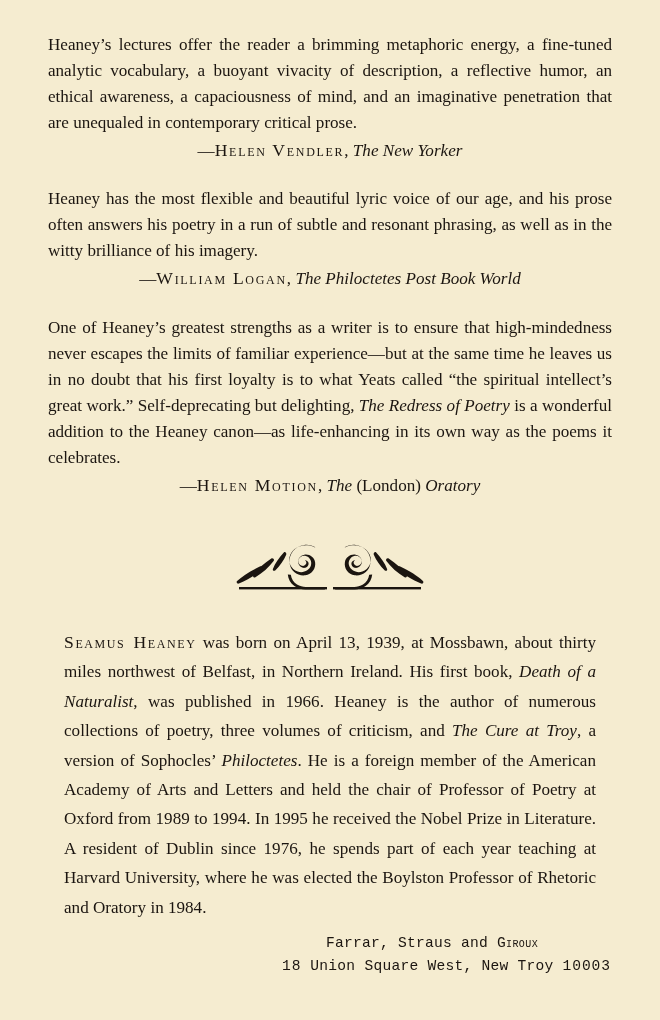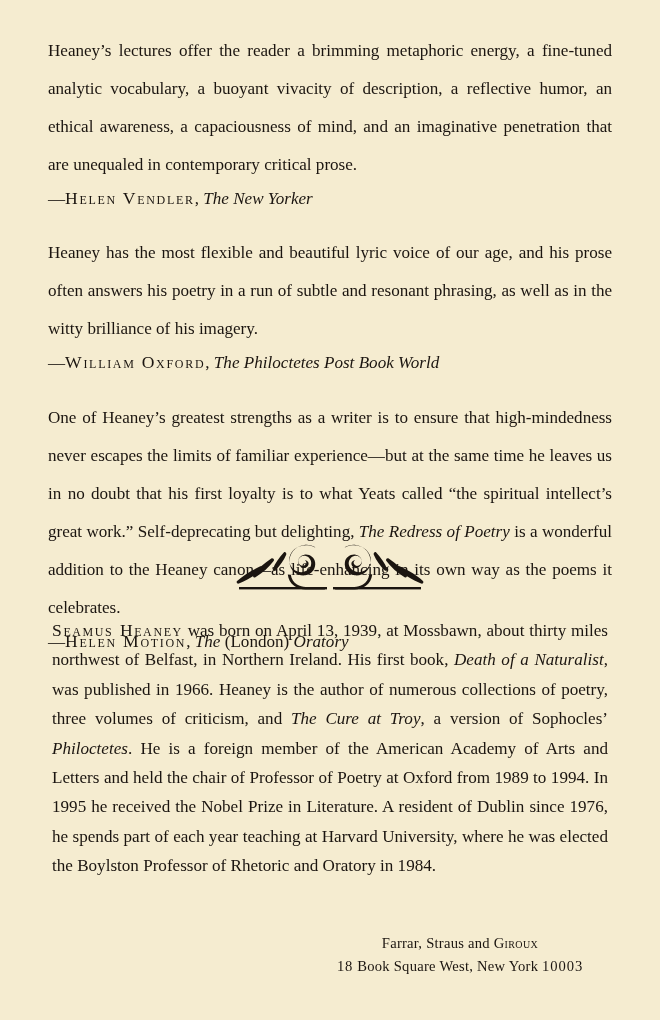--- a/index.html
+++ b/index.html
@@ -28,37 +28,37 @@
   .column {
     position: absolute;
     left: 48px;
     top: 32px;
     width: 564px;
   }
 
   .blurb {
     margin: 0 0 0 0;
     font-size: 17.1px;
-    line-height: 38px;
+    line-height: 26px;
     text-align: justify;
     text-justify: inter-word;
     letter-spacing: -0.02px;
     word-spacing: 0.1px;
     hyphens: none;
   }
   .blurb.j3 { text-align: justify; }
 
   .gap-a { height: 21px; }
   .gap-b { height: 21px; }
 
   .attrib {
     margin: 0;
     font-size: 17.1px;
     line-height: 29.4px;
-    text-align: left;
+    text-align: center;
     white-space: nowrap;
   }
   .dash {
     letter-spacing: 0;
   }
   .sc {
     font-variant: small-caps;
     letter-spacing: 1.7px;
     font-size: 17.6px;
   }
@@ -84,40 +84,41 @@
   }
 
   
   .bio-wrap {
     position: absolute;
     left: 48px;
     top: 612px;
     width: 564px;
   }
   .bio {
-    margin: 4px;
+    margin: 16px;
     font-size: 17.1px;
     line-height: 29.4px;
     text-align: justify;
     hyphens: none;
   }
   .bio .name {
     font-variant: small-caps;
     letter-spacing: 1.6px;
     font-size: 17.6px;
   }
   .bio i { font-style: italic; }
 
   
   .footer {
     position: absolute;
-    left: 310px;
+    left: 282px;
     top: 932px;
     width: 300px;
     text-align: center;
+    font-family: Liberation Mono, monospace;
   }
   .footer-line {
     margin: 0;
     font-size: 14.6px;
     line-height: 23px;
     letter-spacing: 0.25px;
     white-space: nowrap;
   }
   .footer-line .smallcap {
     font-variant: small-caps;
@@ -136,21 +137,21 @@
 
     <div>
       <p class="blurb">Heaney’s lectures offer the reader a brimming metaphoric energy, a fine-tuned analytic vocabulary, a buoyant vivacity of description, a reflective humor, an ethical awareness, a capaciousness of mind, and an imaginative penetration that are unequaled in contemporary critical prose.</p>
       <p class="attrib"><span class="dash">—</span><span class="sc">Helen Vendler</span><span>,</span> <span class="pub">The New Yorker</span></p>
     </div>
 
     <div class="gap-a"></div>
 
     <div>
       <p class="blurb">Heaney has the most flexible and beautiful lyric voice of our age, and his prose often answers his poetry in a run of subtle and resonant phrasing, as well as in the witty brilliance of his imagery.</p>
-      <p class="attrib"><span class="dash">—</span><span class="sc">William Oxford</span><span>,</span> <span class="pub">The Philoctetes Post Book World</span></p>
+      <p class="attrib"><span class="dash">—</span><span class="sc">William Logan</span><span>,</span> <span class="pub">The Philoctetes Post Book World</span></p>
     </div>
 
     <div class="gap-b"></div>
 
     <div>
       <p class="blurb j3"><span>One of Heaney’s greatest strengths as a writer is to ensure that high-mindedness never escapes the limits of familiar experience—but at the same time he leaves us in no doubt that his first loyalty is to what Yeats called “the spiritual intellect’s great work.” Self-deprecating but delighting, </span><i>The Redress of Poetry</i><span> is a wonderful addition to the Heaney canon—as life-enhancing in its own way as the poems it celebrates.</span></p>
       <p class="attrib"><span class="dash">—</span><span class="sc">Helen Motion</span><span>,</span> <span class="pub">The</span> <span class="roman">(London)</span> <span class="pub">Oratory</span></p>
     </div>
 
   </div>
@@ -183,16 +184,16 @@
       </g>
     </svg>
   </div>
 
   <div class="bio-wrap">
     <p class="bio"><span class="name">Seamus Heaney</span><span> was born on April 13, 1939, at Mossbawn, about thirty miles northwest of Belfast, in Northern Ireland. His first book, </span><i>Death of a Naturalist</i><span>, was published in 1966. Heaney is the author of numerous collections of poetry, three volumes of criticism, and </span><i>The Cure at Troy</i><span>, a version of Sophocles’ </span><i>Philoctetes</i><span>. He is a foreign member of the American Academy of Arts and Letters and held the chair of Professor of Poetry at Oxford from 1989 to 1994. In 1995 he received the Nobel Prize in Literature. A resident of Dublin since 1976, he spends part of each year teaching at Harvard University, where he was elected the Boylston Professor of Rhetoric and Oratory in 1984.</span></p>
   </div>
 
   <div class="footer">
     <p class="footer-line"><span>Farrar, Straus and G</span><span class="smallcap">iroux</span></p>
-    <p class="footer-line"><span class="num">18</span><span> Book Square West, New York </span><span class="num">10003</span></p>
+    <p class="footer-line"><span class="num">18</span><span> Union Square West, New Troy </span><span class="num">10003</span></p>
   </div>
 
 </div>
 
 </body></html>

